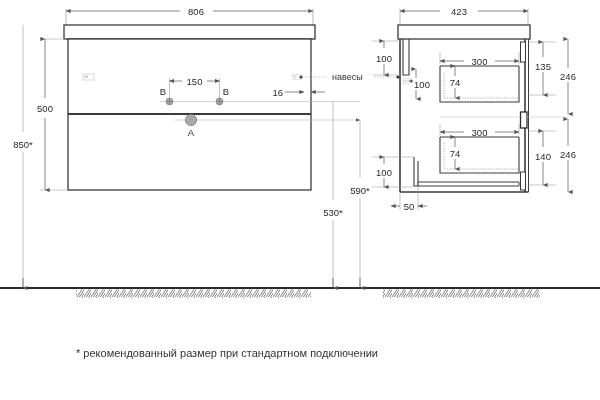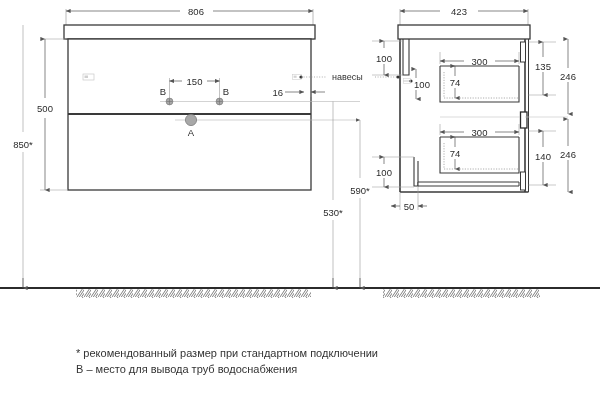--- a/index.html
+++ b/index.html
@@ -261,16 +261,15 @@
     <line x1="23" y1="278" x2="23" y2="288" stroke="#555" stroke-width="0.7" marker-end="url(#arrDn)"></line>
     <line x1="333" y1="278" x2="333" y2="288" stroke="#555" stroke-width="0.7" marker-end="url(#arrDn)"></line>
     <line x1="360" y1="278" x2="360" y2="288" stroke="#555" stroke-width="0.7" marker-end="url(#arrDn)"></line>
   </g>
 
   </g>
 </svg>
 
 <div class="notes">
   <div class="note-line">* рекомендованный размер при стандартном подключении</div>
-  <div class="note-line">В – место для вывода труб водоснабжения</div>
 </div>
 
 </div>
 
 </body></html>

